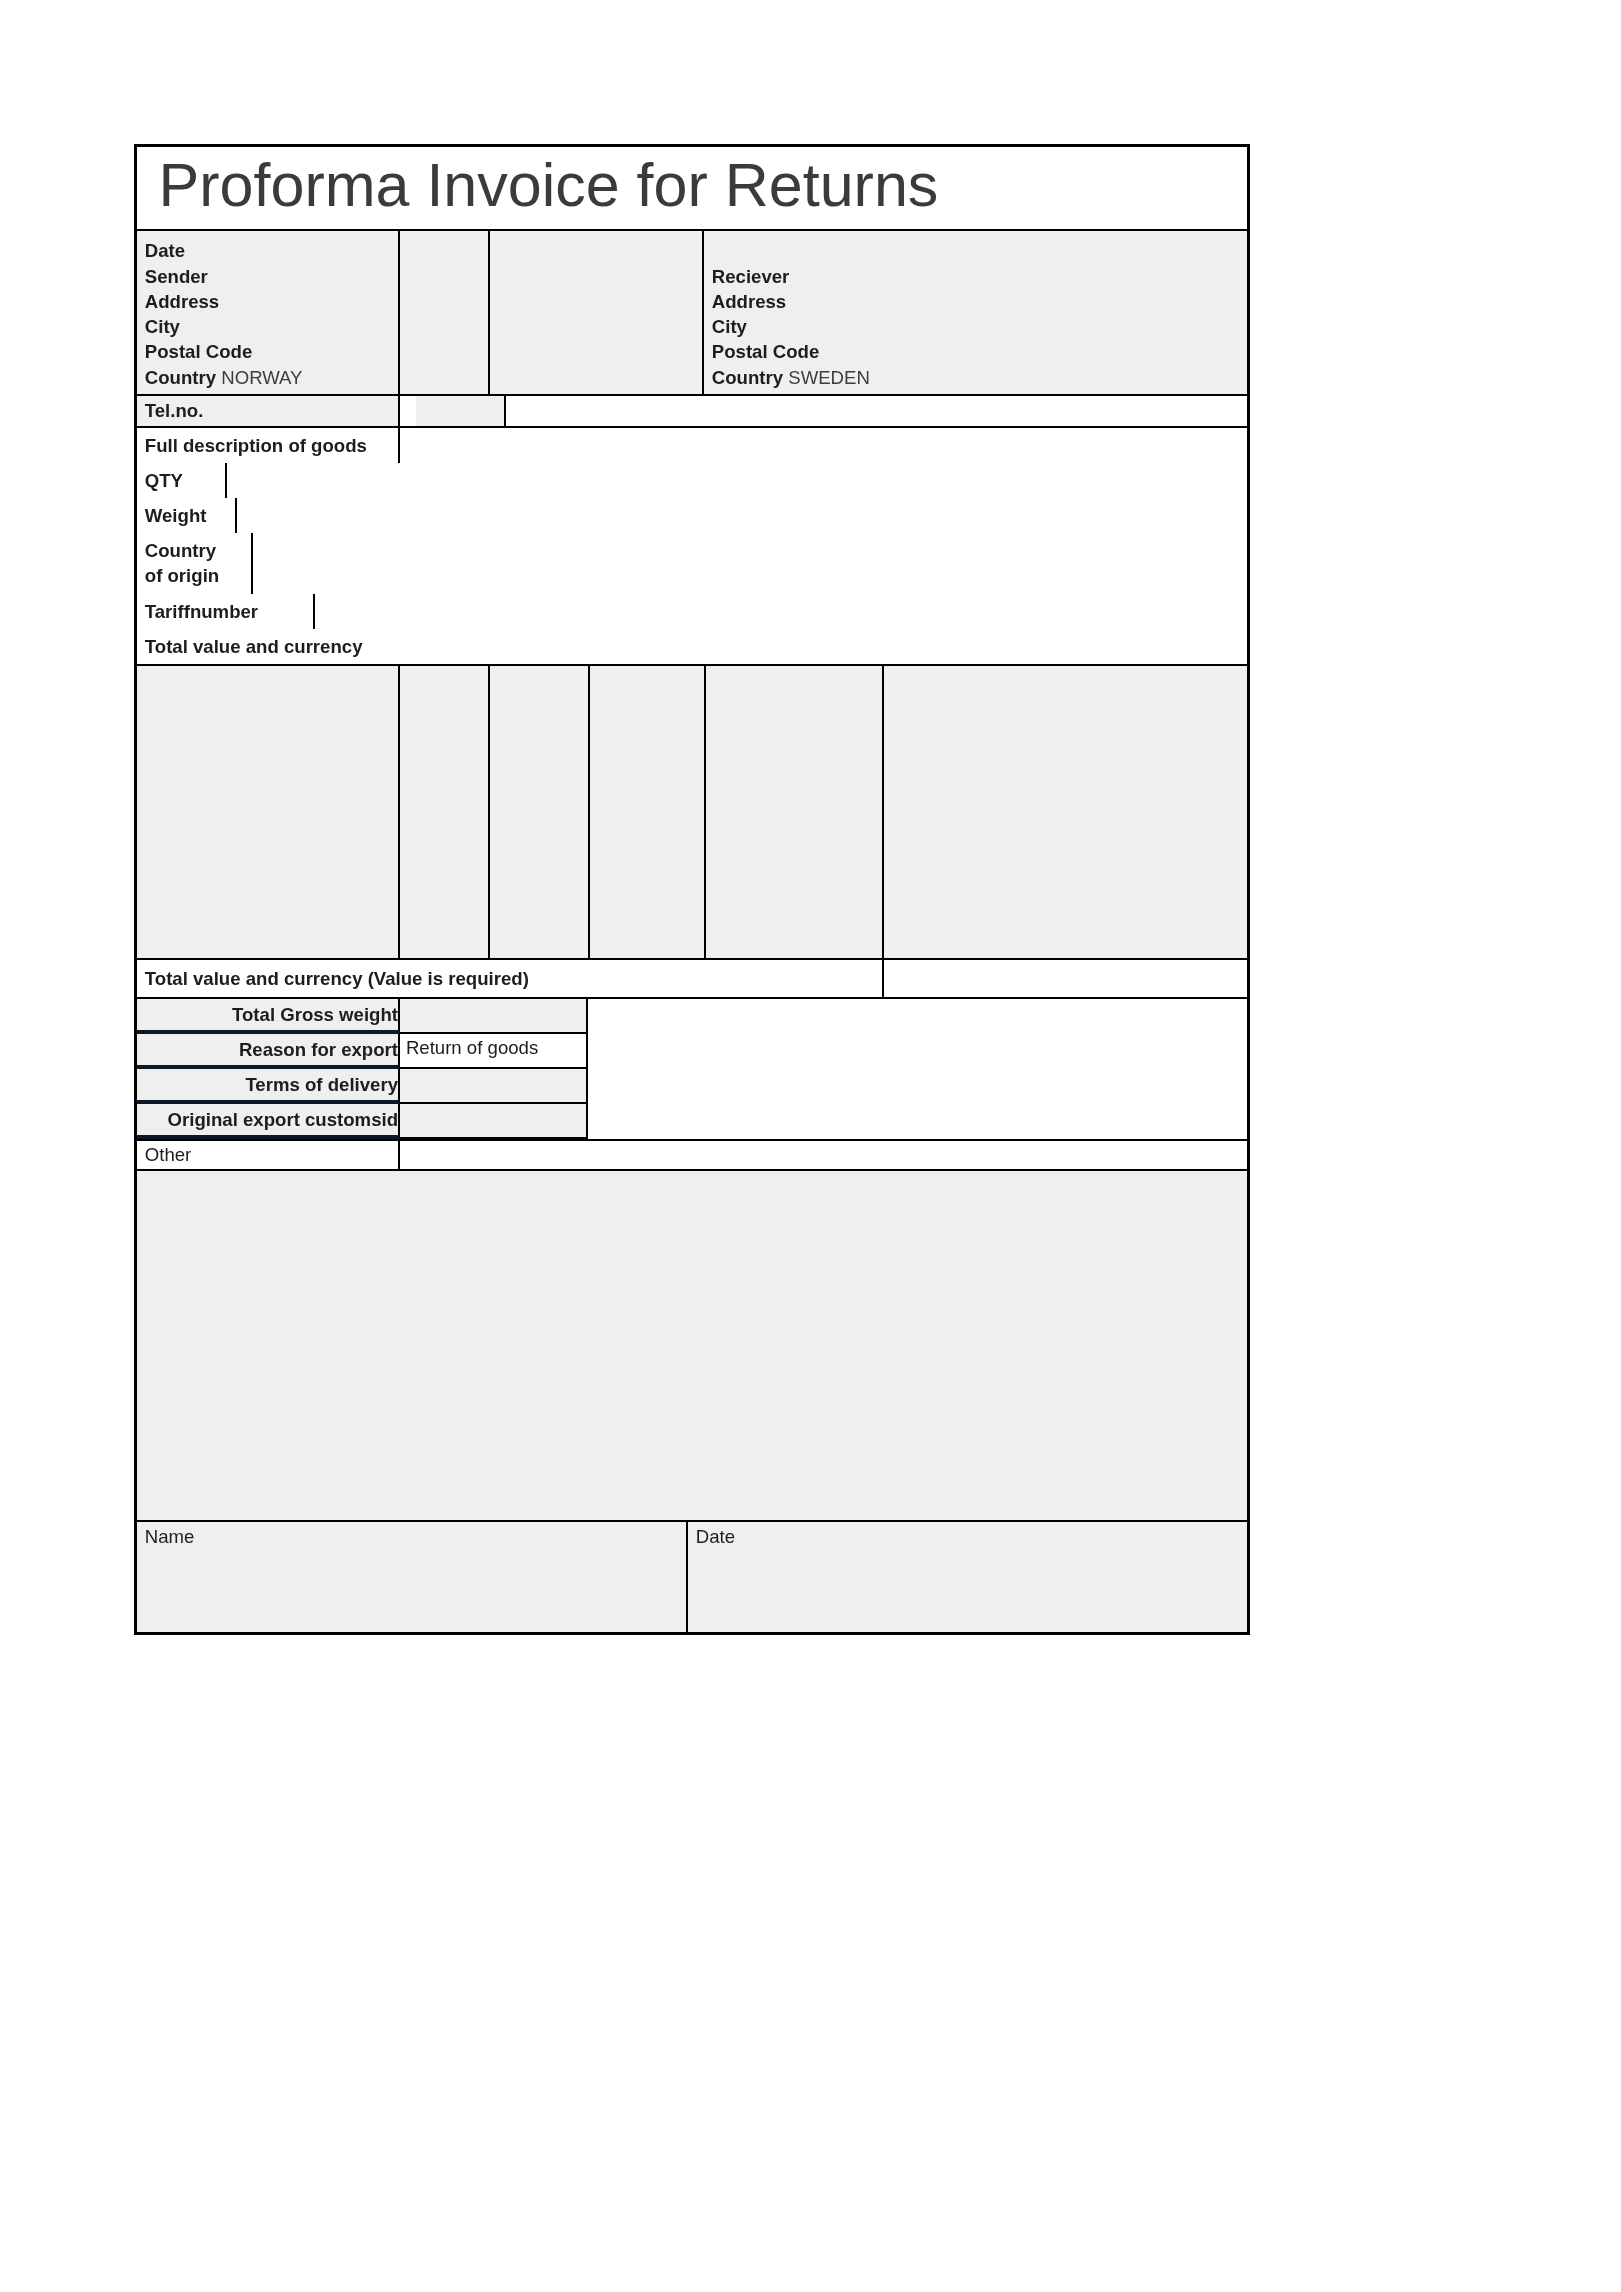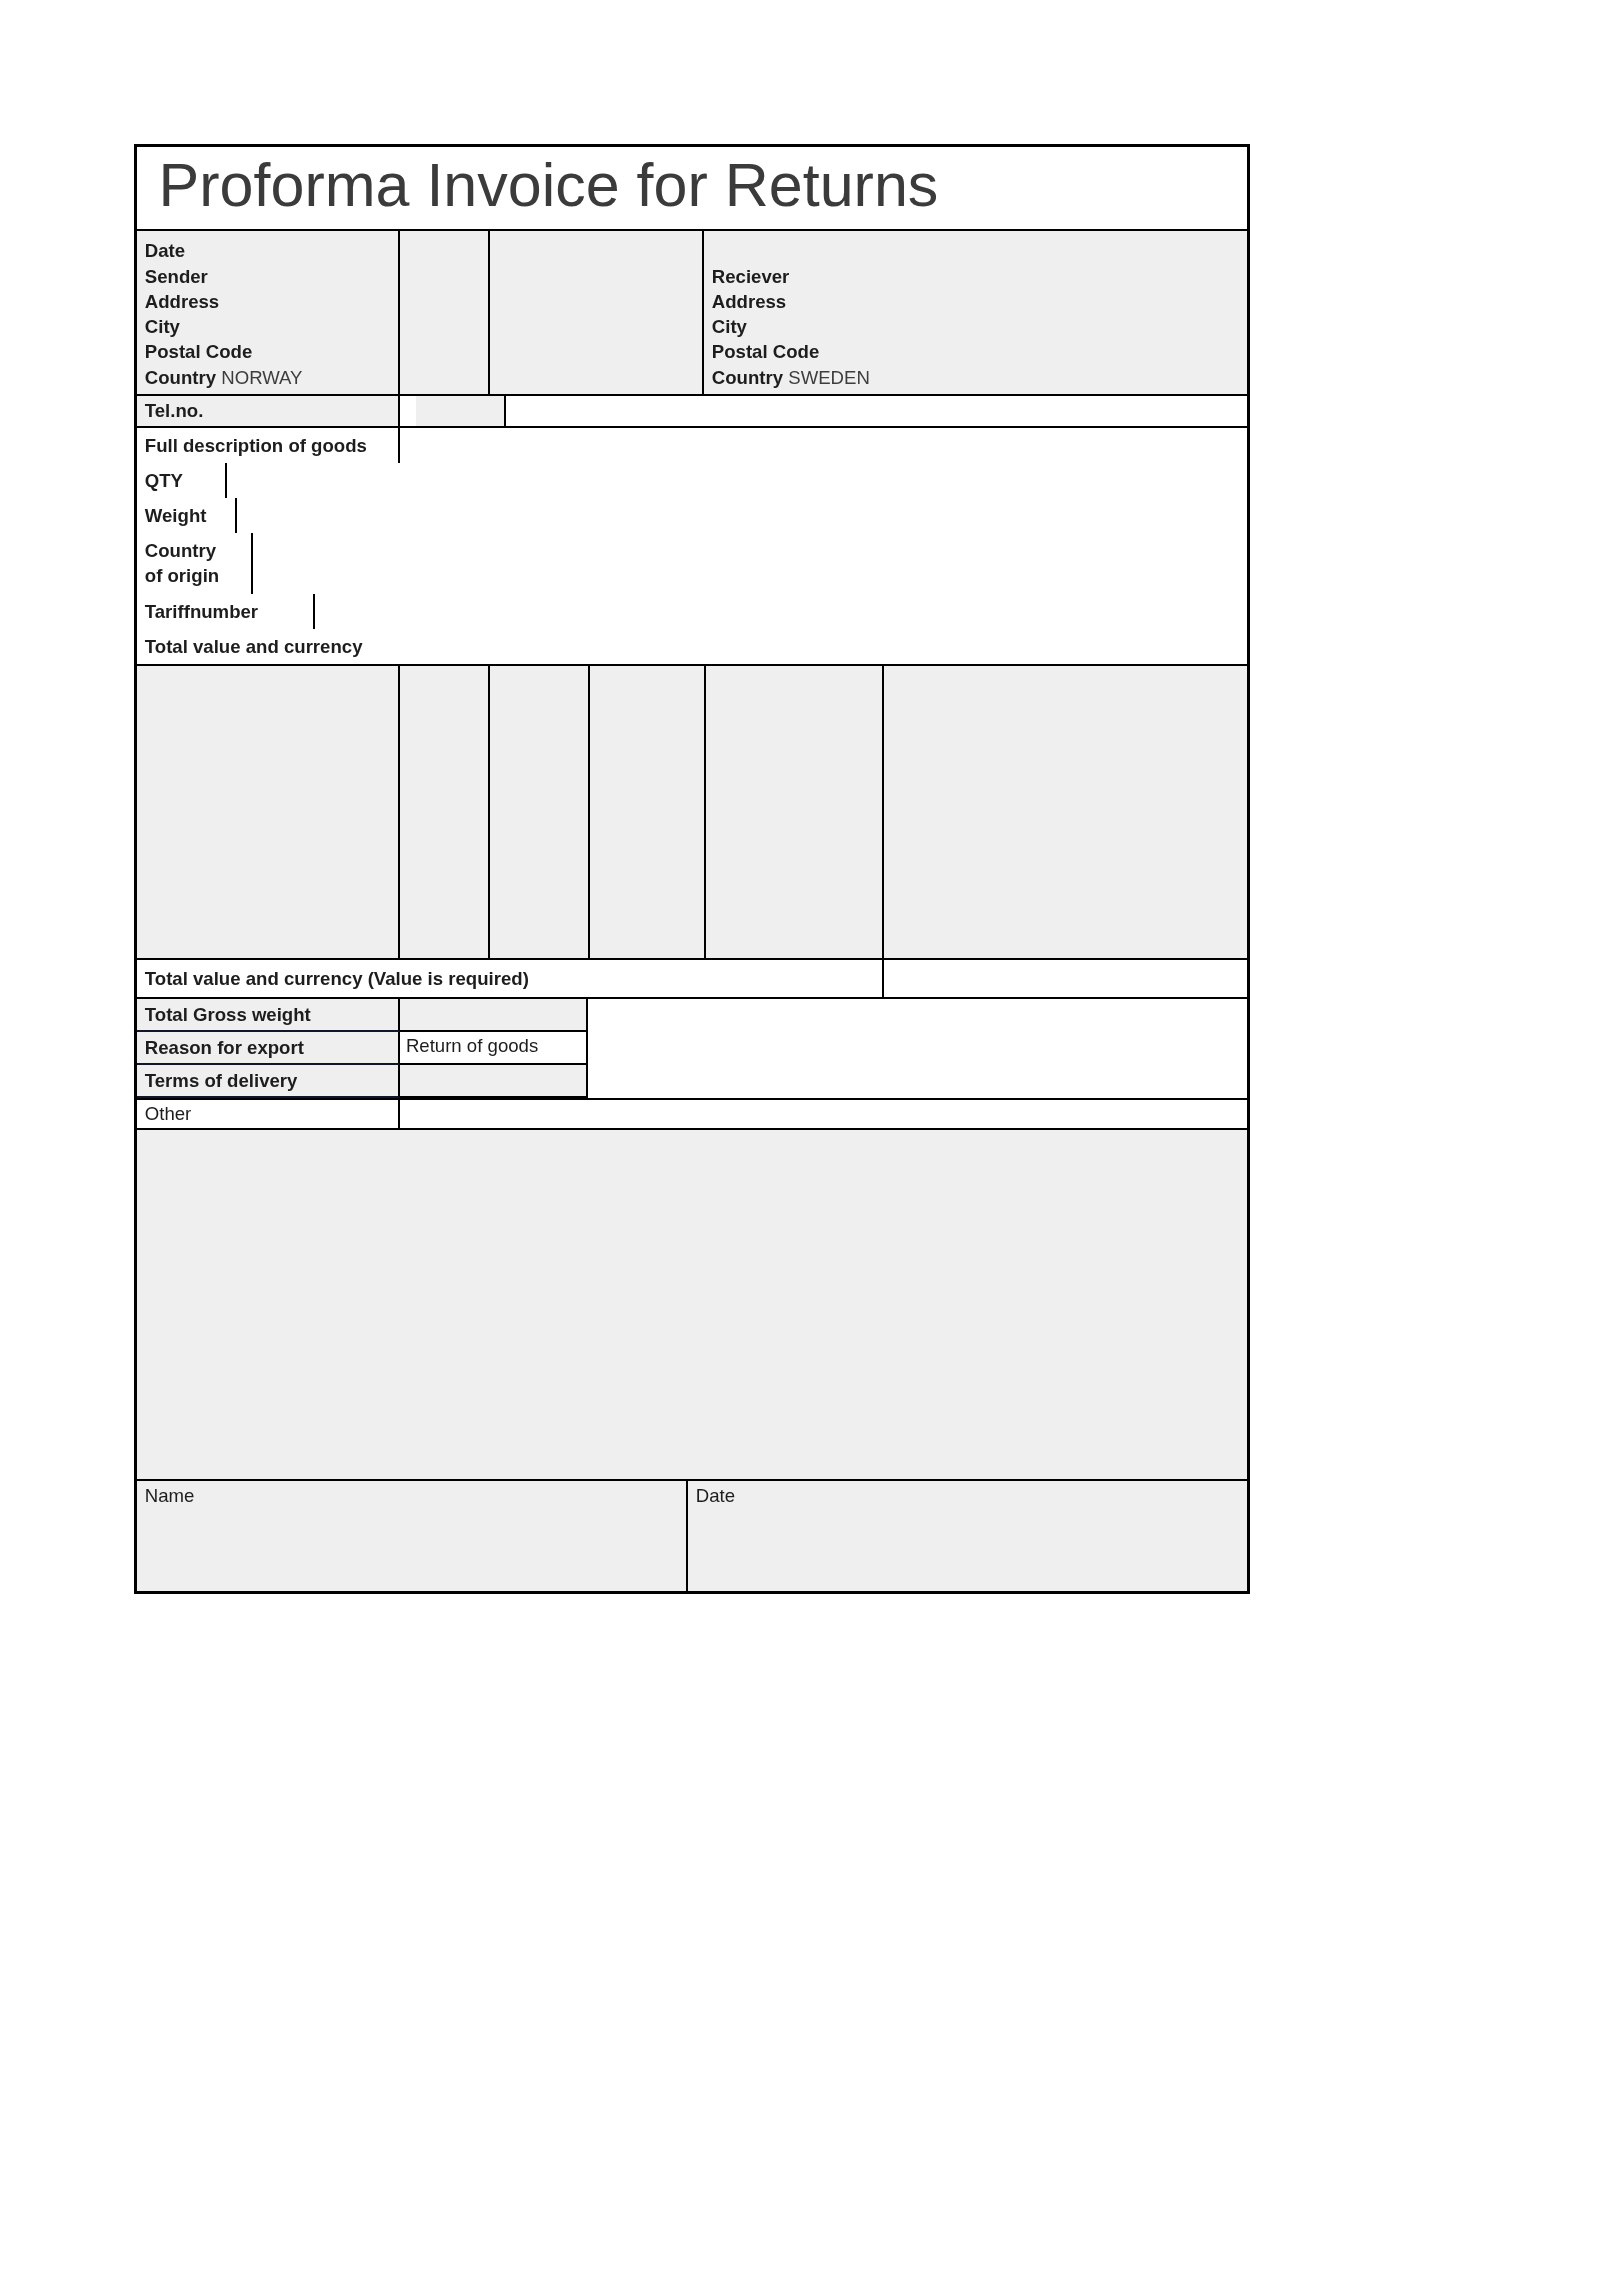--- a/index.html
+++ b/index.html
@@ -129,21 +129,22 @@
   }
   .totalval-box { flex: 1; box-sizing: border-box; }
 
   
   .sum-row { display: flex; }
   .sum-label {
     width: 263px;
     padding: 2.9px 0 2.9px 7.8px;
     box-sizing: border-box;
     border-right: 2px solid #000000;
-    border-bottom: 2px solid #0f172a;
+    border-bottom: 4px solid #0f172a;
+    text-align: right;
   }
   .sum-value {
     width: 188px;
     box-sizing: border-box;
     border-right: 2px solid #000000;
     border-bottom: 2px solid #000000;
     padding: 2.9px 0 2.9px 5.9px;
   }
   .sum-rest {
     flex: 1;
@@ -296,20 +297,29 @@
   <div class="sum-row">
     <div class="sum-label grey">
       <span class="lbl">Terms of delivery</span>
     </div>
     <div class="sum-value grey">
       <span class="plain"></span>
     </div>
     <div class="sum-rest white"></div>
   </div>
 
+  <div class="sum-row">
+    <div class="sum-label grey">
+      <span class="lbl">Original export customsid</span>
+    </div>
+    <div class="sum-value grey">
+      <span class="plain"></span>
+    </div>
+    <div class="sum-rest white"></div>
+  </div>
 
   <div class="sum-row">
     <div class="other-label white">
       <span class="plain">Other</span>
     </div>
     <div class="other-rest white"></div>
   </div>
 
   <div class="other-area grey">
     <span class="plain"></span>

